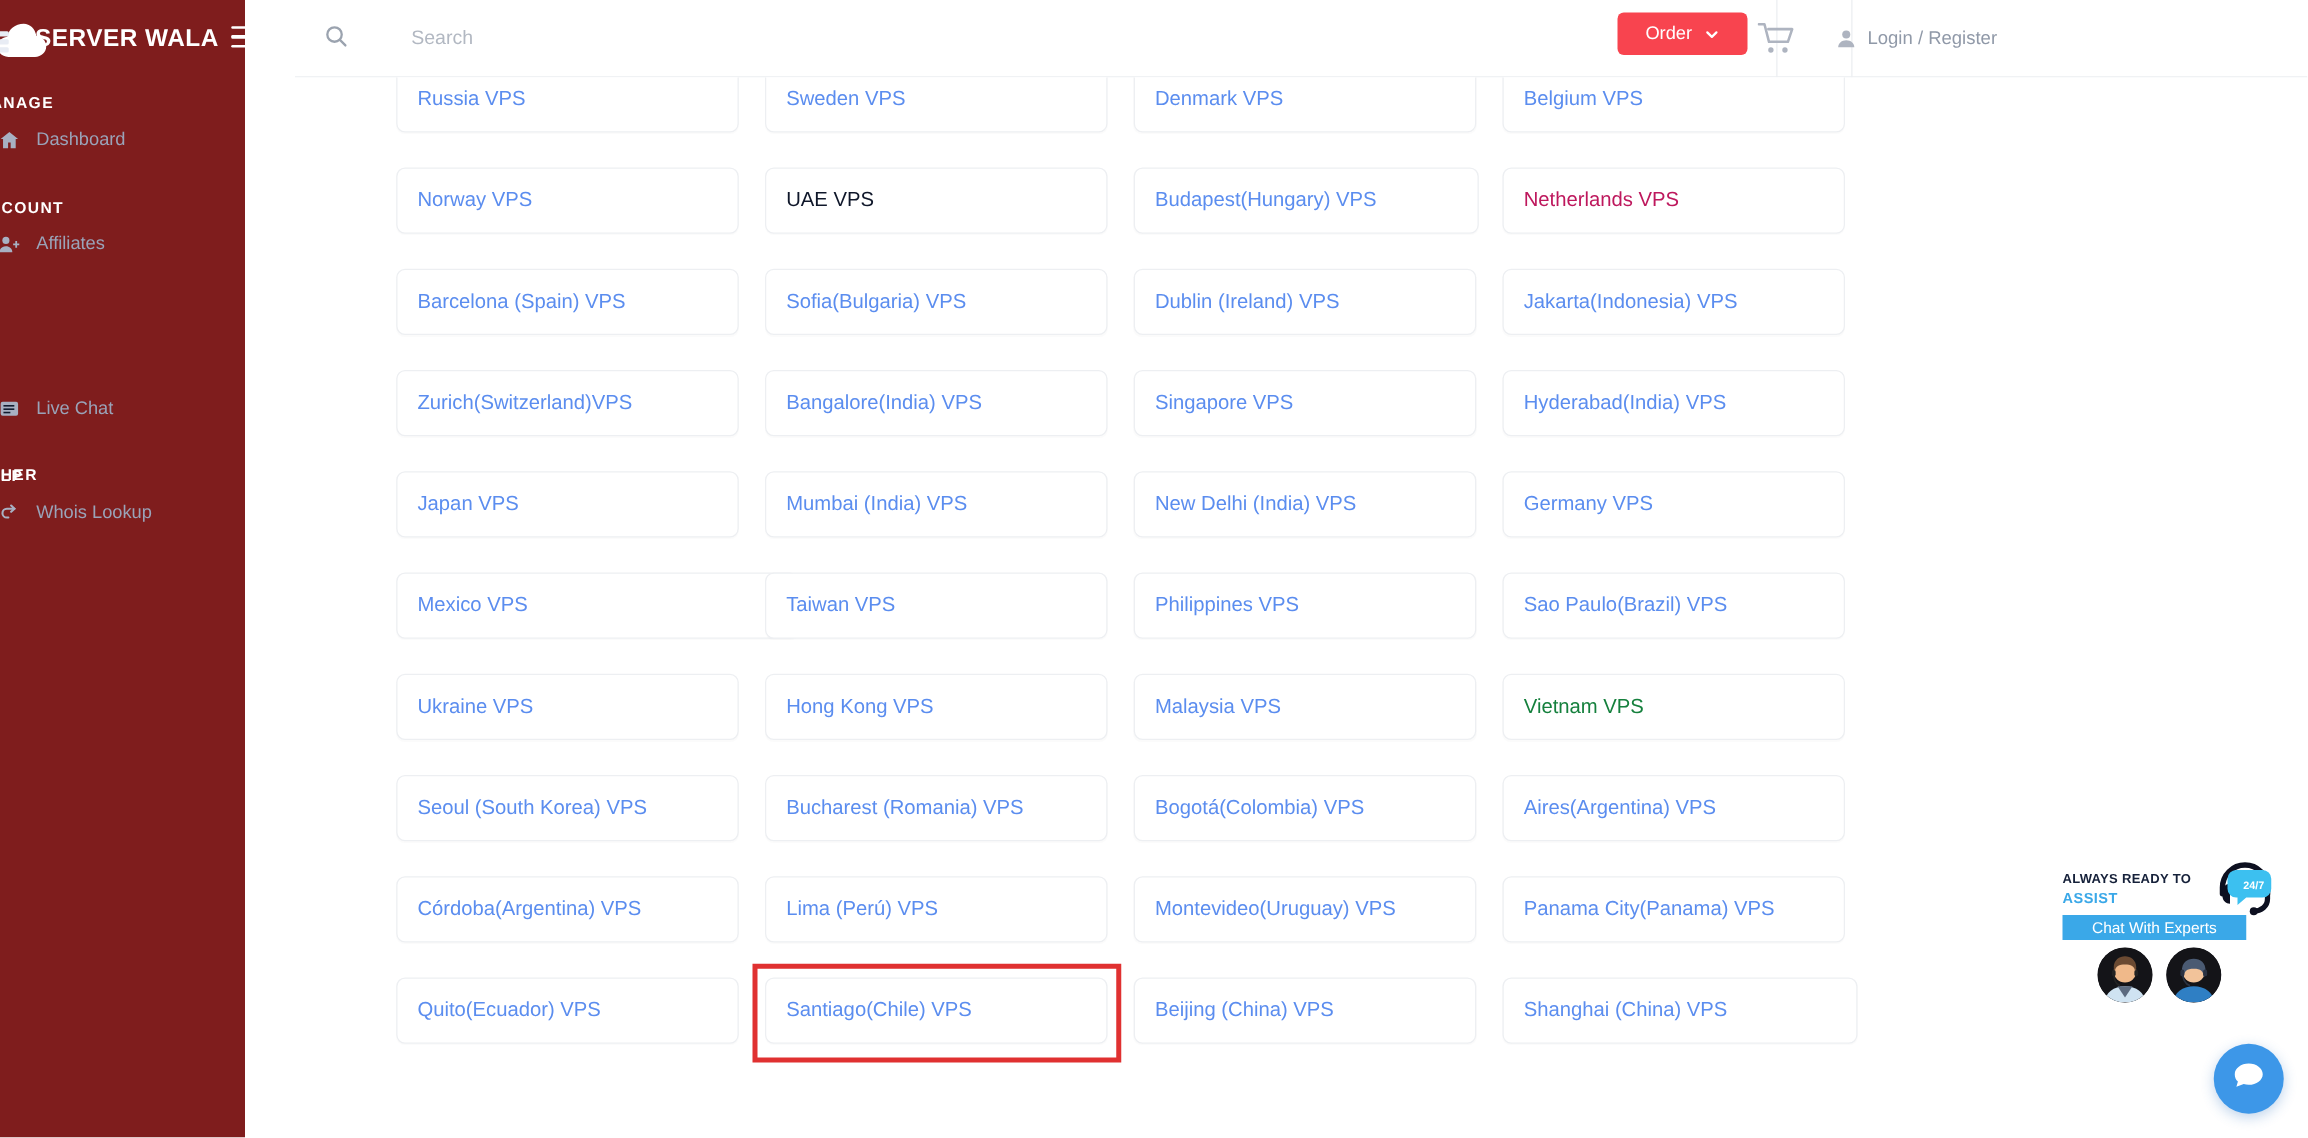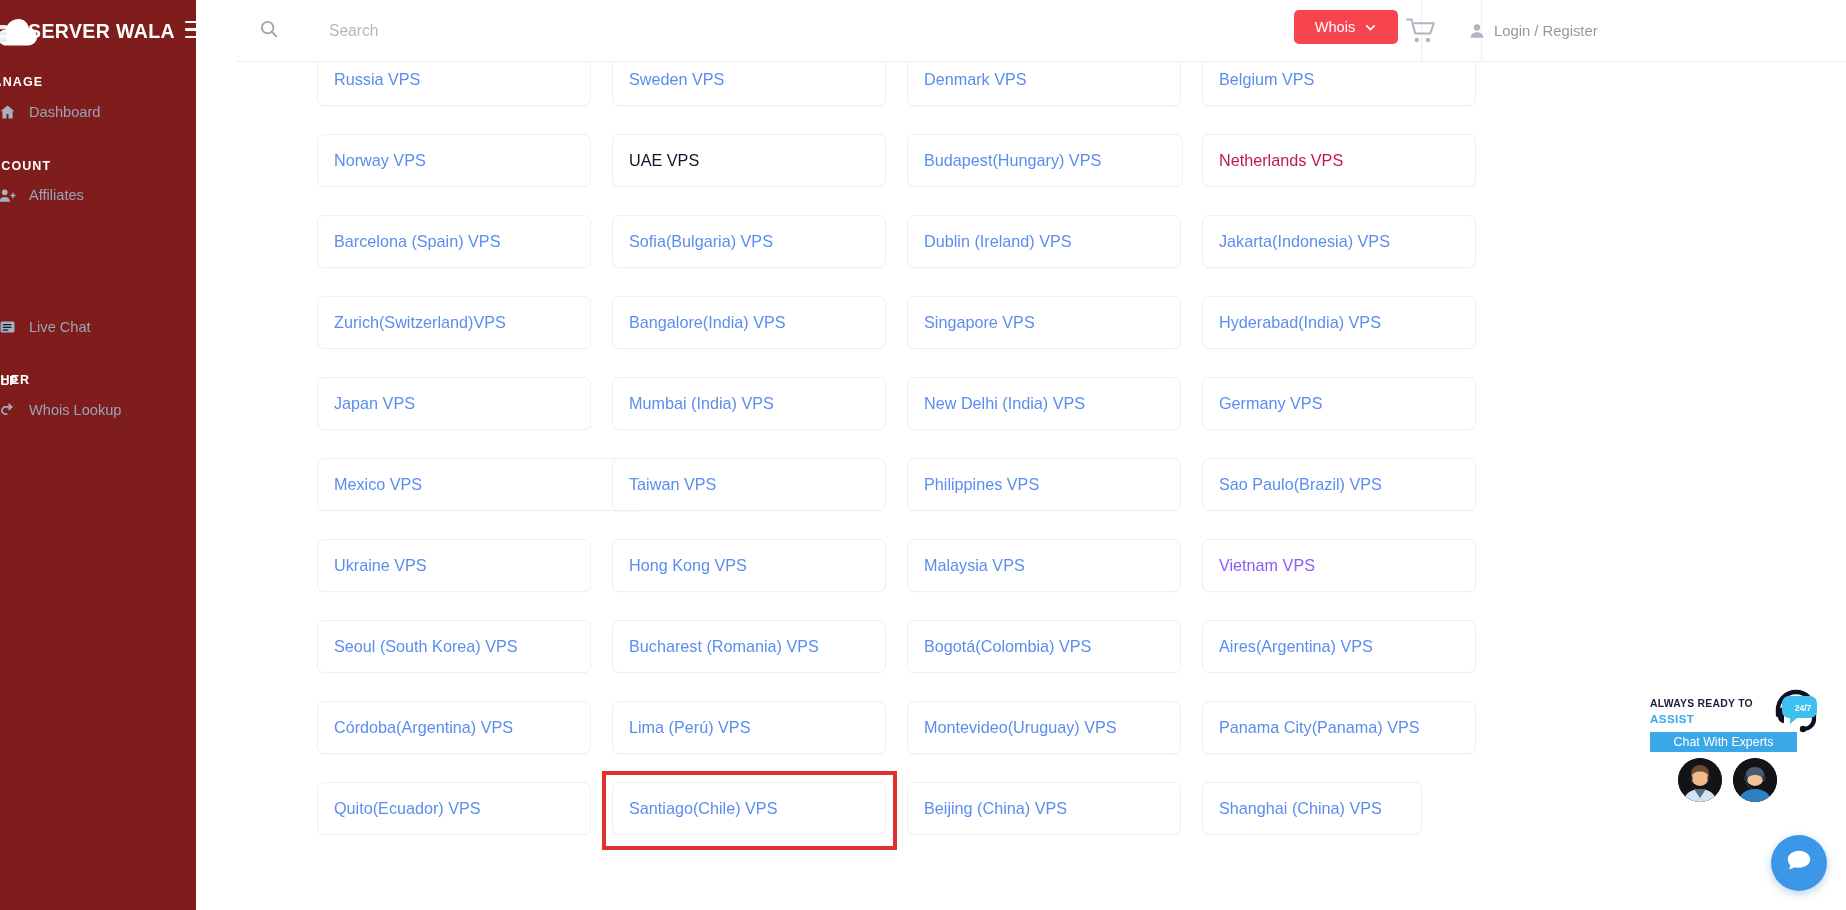--- a/index.html
+++ b/index.html
@@ -365,21 +365,21 @@
     <span id="search-icon">
       <svg viewBox="0 0 24 24" width="22" height="22" fill="none" stroke="currentColor" stroke-width="2" stroke-linecap="round">
         <circle cx="10.5" cy="10.5" r="6.3"></circle>
         <path d="M15.2 15.2 20 20"></path>
       </svg>
     </span>
 
     <input id="search-input" type="text" placeholder="Search" style="">
 
     <button id="order-button">
-      <span>Whois</span>
+      <span>Order</span>
       <span class="ochev">
         <svg viewBox="0 0 16 16" width="13" height="13" fill="none" stroke="#ffffff" stroke-width="2.2" stroke-linecap="round" stroke-linejoin="round">
           <path d="M3.5 6 8 10.5 12.5 6"></path>
         </svg>
       </span>
     </button>
 
     <div class="hdr-div" style="left:1185px;"></div>
 
     <span id="cart-button">
@@ -481,21 +481,21 @@
         <div class="vps-card" style="left: 81px; top: 477px; width: 274px;">
           <span class="vps-link" style="color: rgb(91, 141, 239);">Ukraine VPS</span>
         </div>
         <div class="vps-card" style="left: 376px; top: 477px; width: 274px;">
           <span class="vps-link" style="color: rgb(91, 141, 239);">Hong Kong VPS</span>
         </div>
         <div class="vps-card" style="left: 671px; top: 477px; width: 274px;">
           <span class="vps-link" style="color: rgb(91, 141, 239);">Malaysia VPS</span>
         </div>
         <div class="vps-card" style="left: 966px; top: 477px; width: 274px;">
-          <span class="vps-link" style="color: #8b5cf6;">Vietnam VPS</span>
+          <span class="vps-link" style="color: #15803d;">Vietnam VPS</span>
         </div>
         <div class="vps-card" style="left: 81px; top: 558px; width: 274px;">
           <span class="vps-link" style="color: rgb(91, 141, 239);">Seoul (South Korea) VPS</span>
         </div>
         <div class="vps-card" style="left: 376px; top: 558px; width: 274px;">
           <span class="vps-link" style="color: rgb(91, 141, 239);">Bucharest (Romania) VPS</span>
         </div>
         <div class="vps-card" style="left: 671px; top: 558px; width: 274px;">
           <span class="vps-link" style="color: rgb(91, 141, 239);">Bogotá(Colombia) VPS</span>
         </div>
@@ -516,21 +516,21 @@
         </div>
         <div class="vps-card" style="left: 81px; top: 720px; width: 274px;">
           <span class="vps-link" style="color: rgb(91, 141, 239);">Quito(Ecuador) VPS</span>
         </div>
         <div class="vps-card" style="left: 376px; top: 720px; width: 274px;">
           <span class="vps-link" style="color: rgb(91, 141, 239);">Santiago(Chile) VPS</span>
         </div>
         <div class="vps-card" style="left: 671px; top: 720px; width: 274px;">
           <span class="vps-link" style="color: rgb(91, 141, 239);">Beijing (China) VPS</span>
         </div>
-        <div class="vps-card" style="left: 966px; top: 720px; width: 220px; align-items: center;">
+        <div class="vps-card" style="left: 966px; top: 720px; width: 284px; align-items: center;">
           <span class="vps-link" style="color: rgb(91, 141, 239);">Shanghai (China) VPS</span>
         </div>
       </div>
     <div id="highlight-box" style="left: 366px; top: 709px; width: 295px; height: 79px; border-color: rgb(224, 49, 49);"></div>
   </main>
 
   <div id="chat-widget">
     <div id="chat-ready-line1">ALWAYS READY TO</div>
     <div id="chat-ready-line2">ASSIST</div>
 

